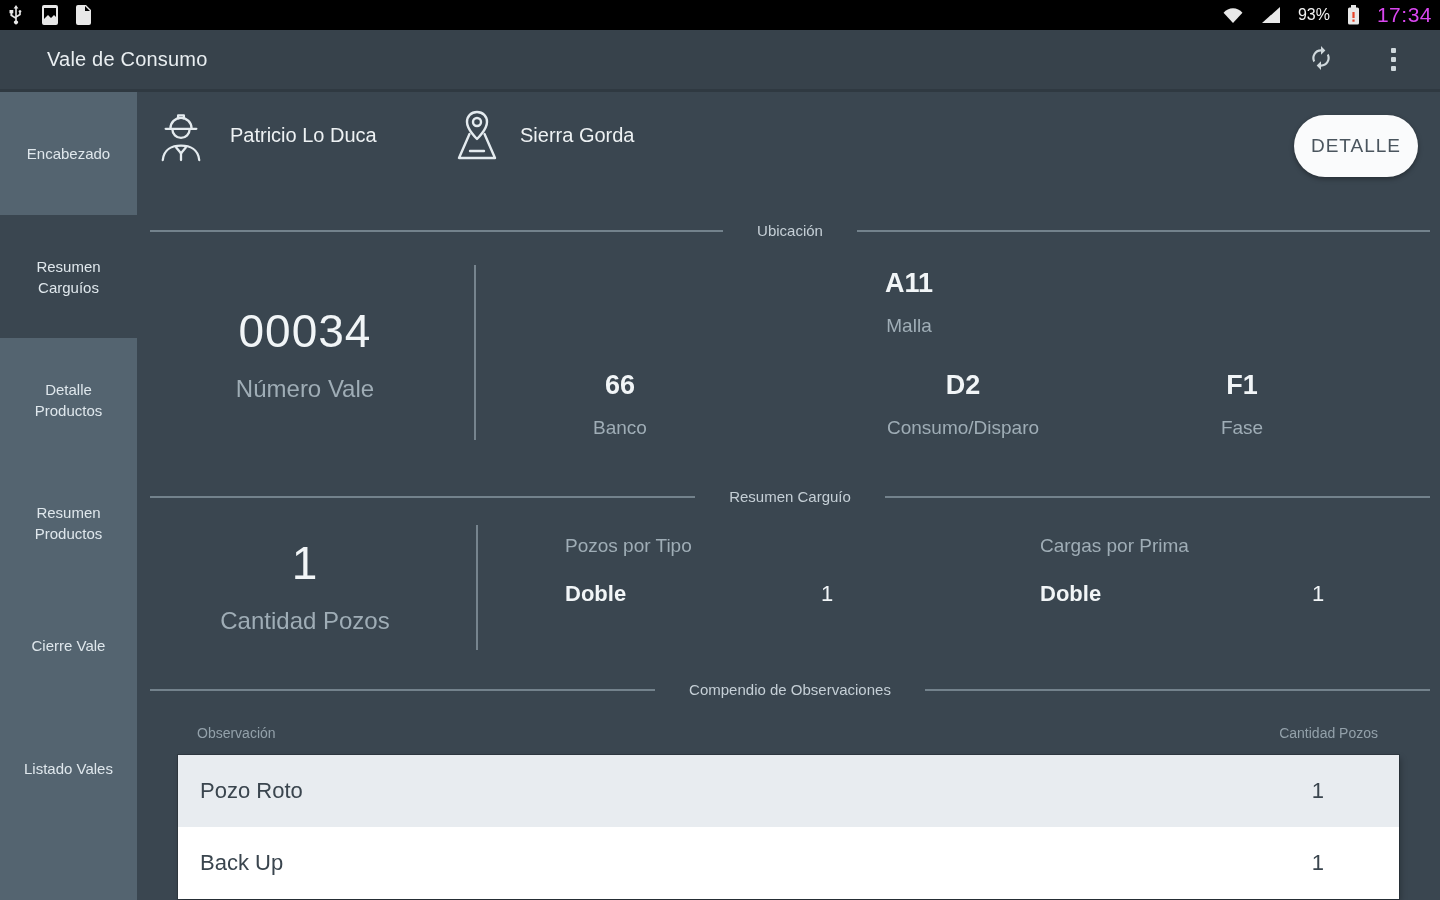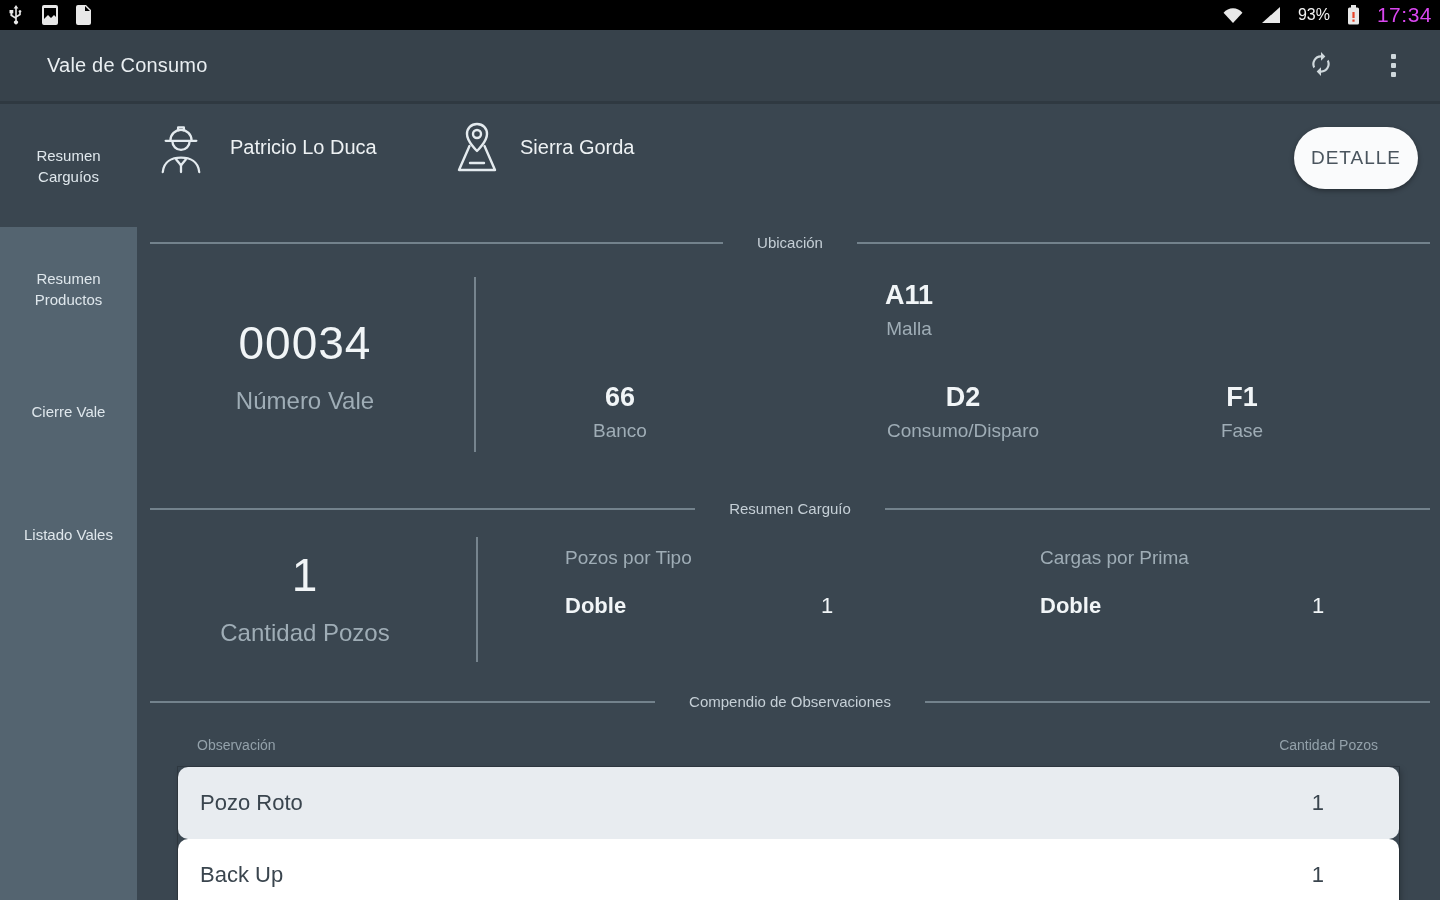--- a/index.html
+++ b/index.html
@@ -14,60 +14,60 @@
   .screen{width:1440px;height:900px;display:flex;flex-direction:column;}
 
   
   .status-bar{height:30px;background:var(--status_bar_bg);display:flex;align-items:center;justify-content:space-between;padding:0 8px;flex:none;}
   .sb-group{display:flex;align-items:center;gap:17px;}
   .sb-ico{display:flex;align-items:center;}
   .sb-text{color:#f2f2f2;font-size:16px;}
   .sb-time{color:#d946ef;font-size:21px;letter-spacing:.5px;}
 
   
-  .app-bar{height:74px;background:var(--app_bar_bg);border-bottom:3px solid #2f3941;display:flex;align-items:center;flex:none;}
+  .app-bar{height:62px;background:var(--app_bar_bg);border-bottom:3px solid #2f3941;display:flex;align-items:center;flex:none;}
   .app-title{margin-left:47px;font-size:20px;color:#e9eef1;letter-spacing:.2px;}
   .app-actions{margin-left:auto;display:flex;align-items:center;gap:30px;margin-right:26px;}
   .icon-btn{width:42px;height:42px;display:flex;align-items:center;justify-content:center;cursor:pointer;}
   .overflow-dots{display:flex;flex-direction:column;gap:4px;}
   .overflow-dots i{width:5px;height:5px;background:#cfd8dc;border-radius:1px;display:block;}
 
   
   .main{flex:1;display:flex;min-height:0;}
   .sidebar{width:137px;background:var(--sidebar_bg);flex:none;display:flex;flex-direction:column;}
   .side-item{height:123px;display:flex;align-items:center;justify-content:center;text-align:center;color:#dfe7ec;font-size:15px;line-height:21px;padding:0 24px;cursor:pointer;}
   .side-item.selected{background:var(--content_bg);}
 
   .content{flex:1;position:relative;background:var(--content_bg);}
   .cstat{position:absolute;transform:translateX(-50%);text-align:center;white-space:nowrap;}
   .big-num{font-size:46px;color:var(--value_text);letter-spacing:1px;}
   .big-label{font-size:24px;color:var(--label_text);margin-top:17px;}
   .mid-num{font-size:27px;font-weight:bold;color:var(--value_text);}
-  .mid-label{font-size:19px;color:var(--label_text);margin-top:7px;}
+  .mid-label{font-size:19px;color:var(--label_text);margin-top:16px;}
 
   
   .hdr-icon{position:absolute;display:flex;align-items:center;justify-content:center;}
   .hdr-name{position:absolute;font-size:20px;color:#edf1f3;white-space:nowrap;}
   .detail-btn{position:absolute;left:1157px;top:23px;width:124px;height:62px;border:none;border-radius:31px;background:var(--button_bg);color:var(--button_text);font-size:19px;letter-spacing:1px;font-family:"Liberation Sans",sans-serif;cursor:pointer;box-shadow:0 2px 5px rgba(0,0,0,.35);}
 
   
   .sect{position:absolute;left:13px;right:10px;display:flex;align-items:center;}
   .sect .line{height:2px;background:var(--divider);flex:1;}
   .sect .t{font-size:15px;color:var(--section_title);margin:0 34px;white-space:nowrap;}
 
   .vdiv{position:absolute;width:2px;background:#8b99a3;opacity:.75;}
 
   .kv-label{position:absolute;font-size:19px;color:var(--label_text);white-space:nowrap;}
   .kv-value{position:absolute;font-size:22px;font-weight:bold;color:var(--value_text);white-space:nowrap;}
   .kv-count{position:absolute;font-size:22px;color:var(--value_text);white-space:nowrap;}
 
   
   .tbl-header-label{position:absolute;font-size:14px;color:#93a1aa;}
   .obs-table{position:absolute;left:41px;top:663px;width:1221px;box-shadow:0 0 0 1px rgba(0,0,0,.18),2px 3px 6px rgba(0,0,0,.25);}
-  .obs-row{height:72px;display:flex;align-items:center;justify-content:space-between;padding:0 75px 0 22px;font-size:22px;color:var(--table_text);cursor:pointer;border-radius:10px;}
+  .obs-row{height:72px;display:flex;align-items:center;justify-content:space-between;padding:0 75px 0 22px;font-size:22px;color:var(--table_text);cursor:pointer;}
   .obs-row.alt{background:var(--table_row_alt);}
   .obs-row.plain{background:var(--table_row);}
 </style>
 </head>
 <body>
 
 <div class="screen">
 
   <div class="status-bar">
     <div class="sb-group">
@@ -127,22 +127,28 @@
             <i></i>
             <i></i>
           </span>
       </div>
     </div>
   </div>
 
   <div class="main">
 
     <nav class="sidebar">
+      <div class="side-item">
+          <span>Encabezado</span>
+        </div>
       <div class="side-item selected">
           <span>Resumen Carguíos</span>
+        </div>
+      <div class="side-item">
+          <span>Detalle Productos</span>
         </div>
       <div class="side-item">
           <span>Resumen Productos</span>
         </div>
       <div class="side-item">
           <span>Cierre Vale</span>
         </div>
       <div class="side-item">
           <span>Listado Vales</span>
         </div>

